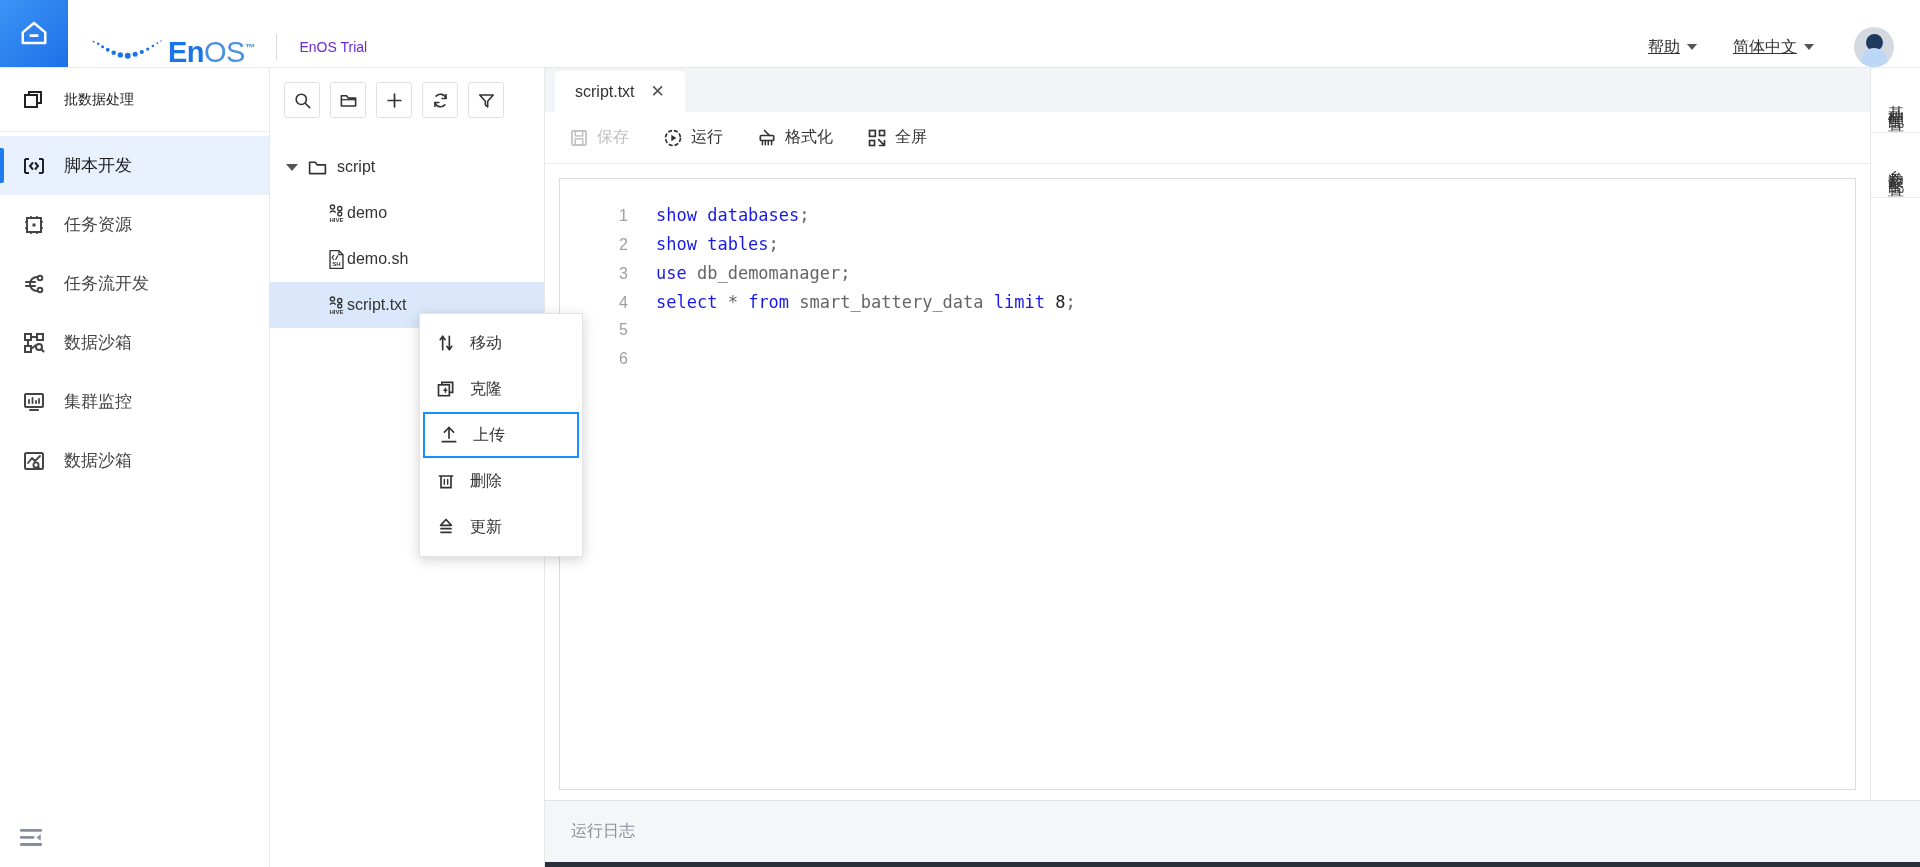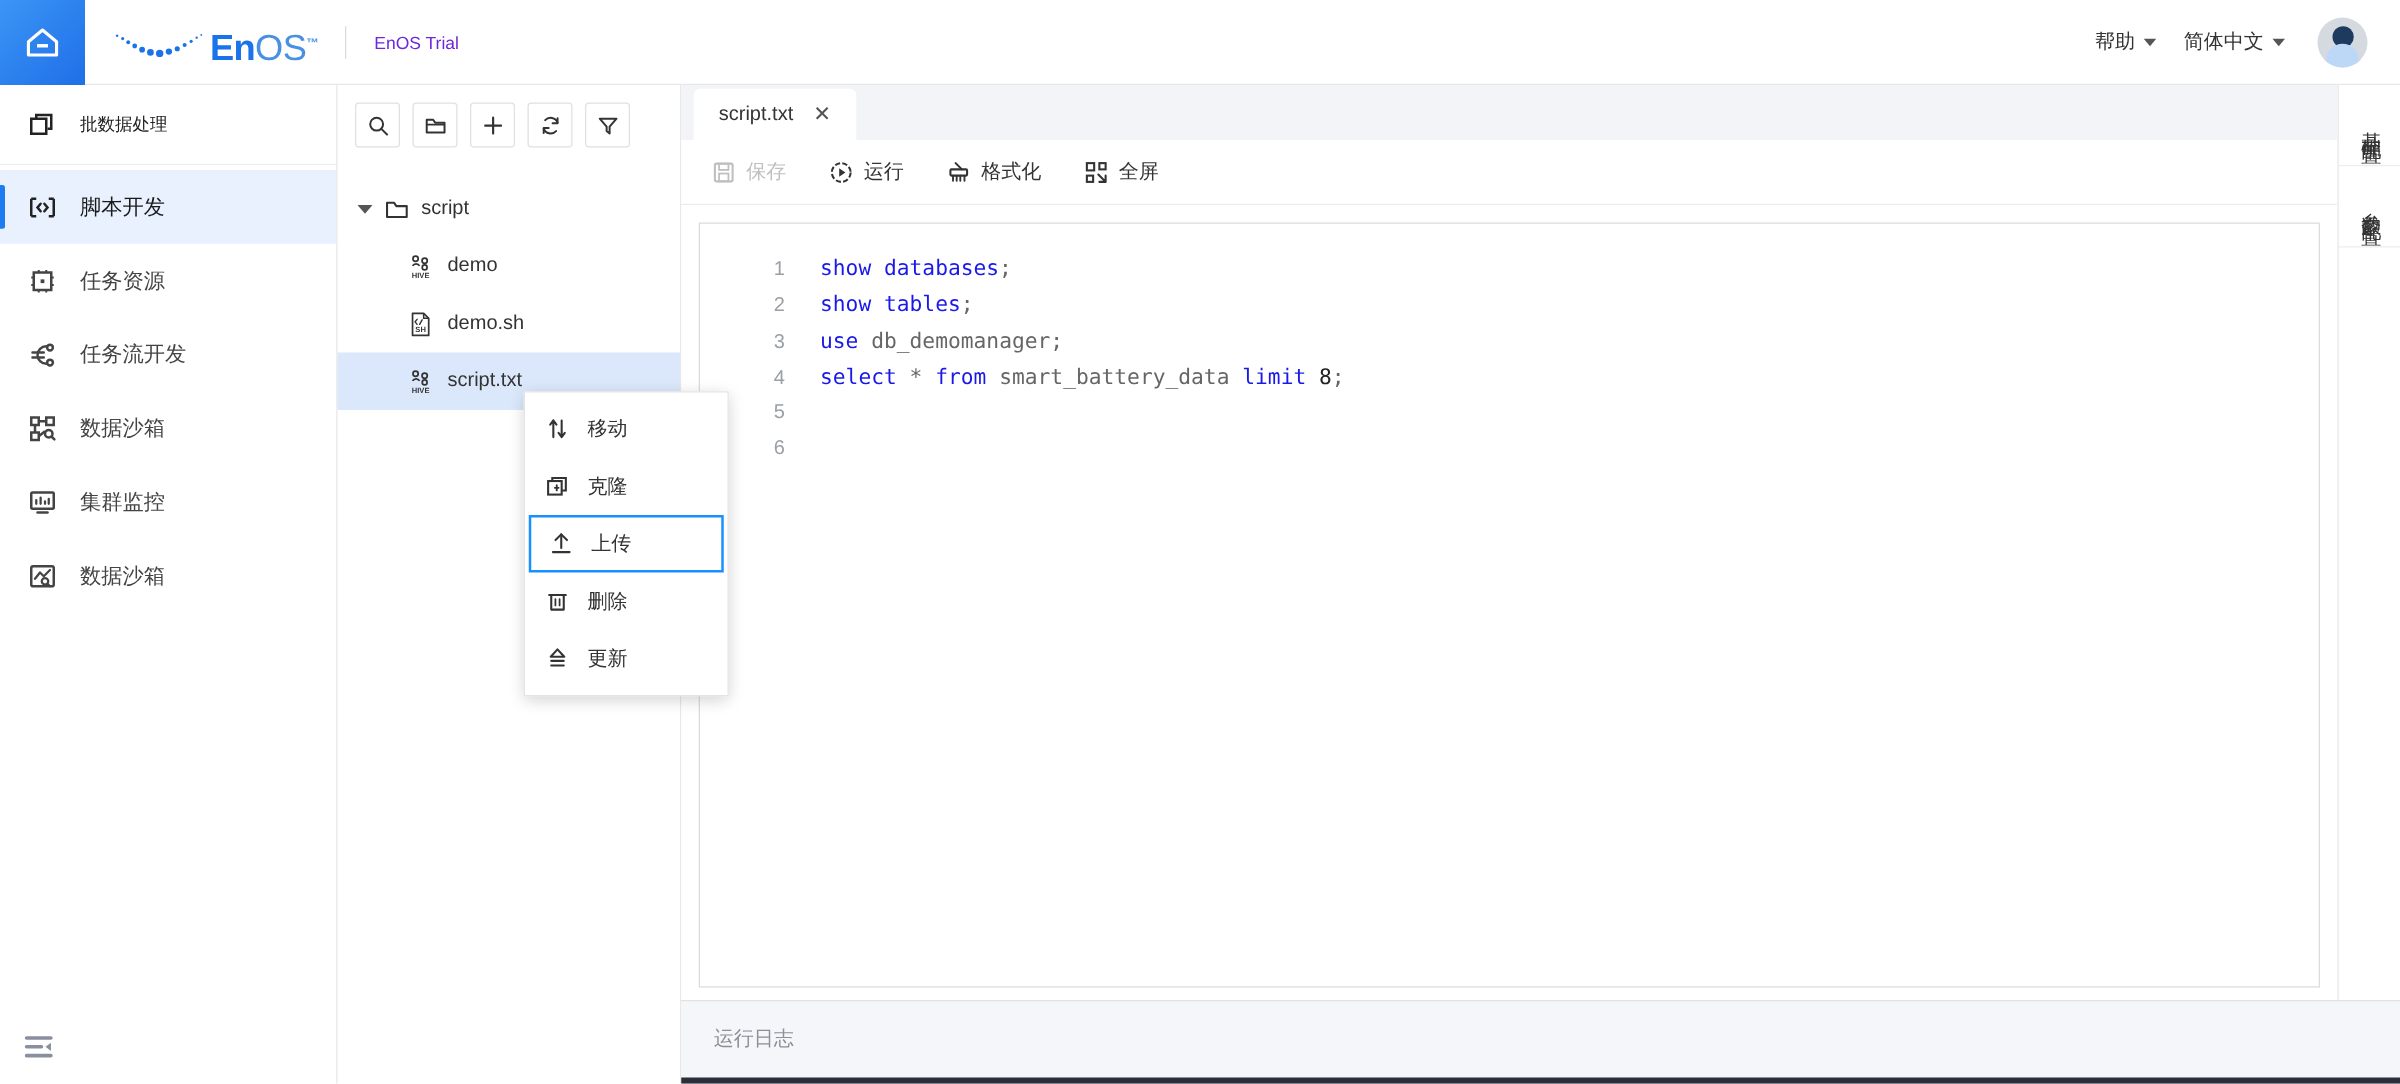--- a/index.html
+++ b/index.html
@@ -8,21 +8,21 @@
     font-family: "Liberation Sans", "DejaVu Sans", sans-serif;
     background: #ffffff;
     overflow: hidden;
     color: #333;
   }
   .app { position: relative; width: 1920px; height: 867px; display: flex; flex-direction: column; }
 
   
   .header {
     height: 68px; flex: 0 0 68px;
-    display: flex; align-items: center;
+    display: flex; align-items: flex-end;
     background: #ffffff;
     border-bottom: 1px solid #e8e8e8;
   }
   .home-btn {
     width: 68px; height: 68px; flex: 0 0 68px;
     background: linear-gradient(135deg, #3b95f5 0%, #1f6fe8 100%);
     display: flex; align-items: center; justify-content: center;
     cursor: pointer;
   }
   .home-icon { width: 30px; height: 30px; display: block; }
@@ -36,21 +36,21 @@
   .logo-text .en { color: #1a73e8; }
   .logo-text .os { color: #4a90e2; font-weight: normal; }
   .logo-tm { font-size: 10px; color: #4a90e2; vertical-align: super; }
   .brand-div {
     width: 1px; height: 26px; background: #d9d9d9;
     margin: 0 22px;
   }
   .brand-title { font-size: 14px; color: #6d28d9; }
   .header-right {
     margin-left: auto; display: flex; align-items: center;
-    padding-right: 26px; gap: 22px;
+    padding-right: 26px; gap: 36px; text-decoration: underline;
   }
   .hdr-menu {
     font-size: 16px; color: #333; cursor: pointer;
     display: flex; align-items: center; gap: 7px;
   }
   .caret {
     width: 0; height: 0;
     border-left: 5px solid transparent;
     border-right: 5px solid transparent;
     border-top: 6px solid #555;
@@ -119,21 +119,21 @@
     display: flex; align-items: center; justify-content: center;
     cursor: pointer;
   }
   .tbtn svg { width: 19px; height: 19px; display: block; }
   .tree { padding-top: 12px; font-size: 16px; }
   .tree-row {
     height: 46px; display: flex; align-items: center;
     cursor: pointer; position: relative; color: #333;
   }
   .tree-row.folder { padding-left: 16px; gap: 9px; }
-  .tree-row.file { padding-left: 56px; gap: 11px; }
+  .tree-row.file { padding-left: 56px; }
   .tree-row.selected { background: #dbe8fb; }
   .tri {
     width: 0; height: 0; flex: 0 0 auto;
     border-left: 6px solid transparent;
     border-right: 6px solid transparent;
     border-top: 7px solid #555;
   }
   .ficon { width: 21px; height: 21px; flex: 0 0 21px; display:block; }
 
   

